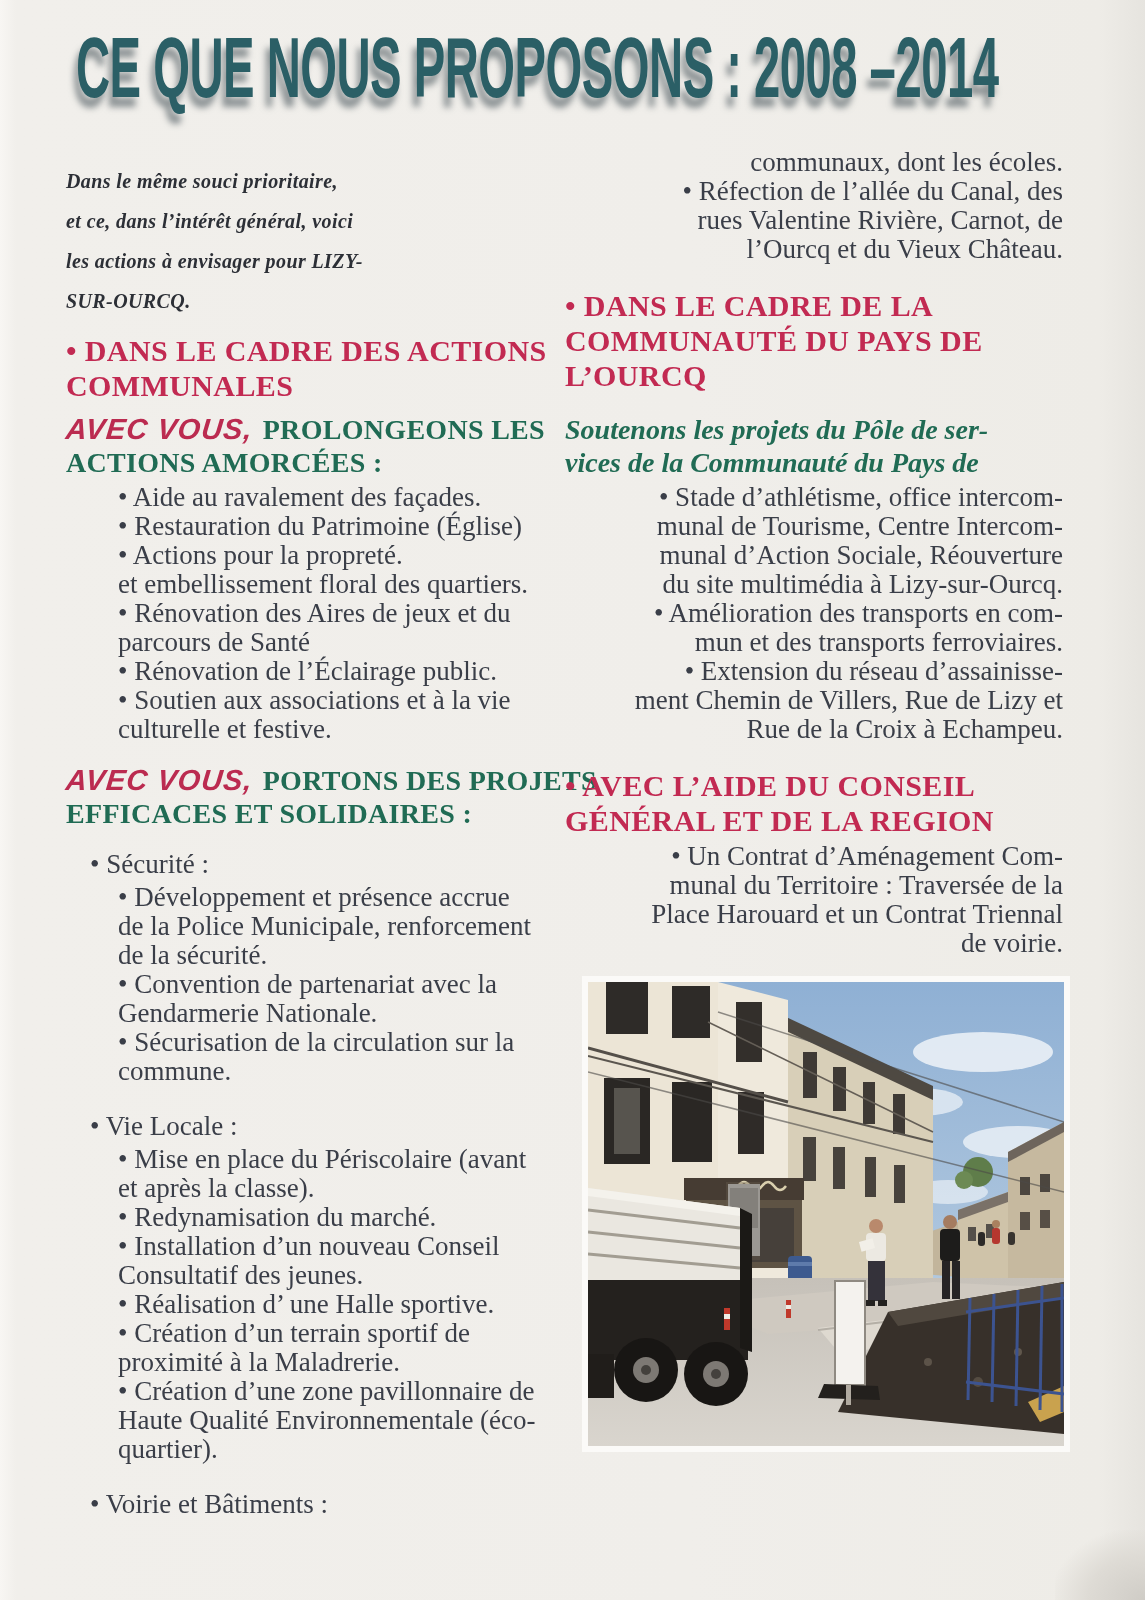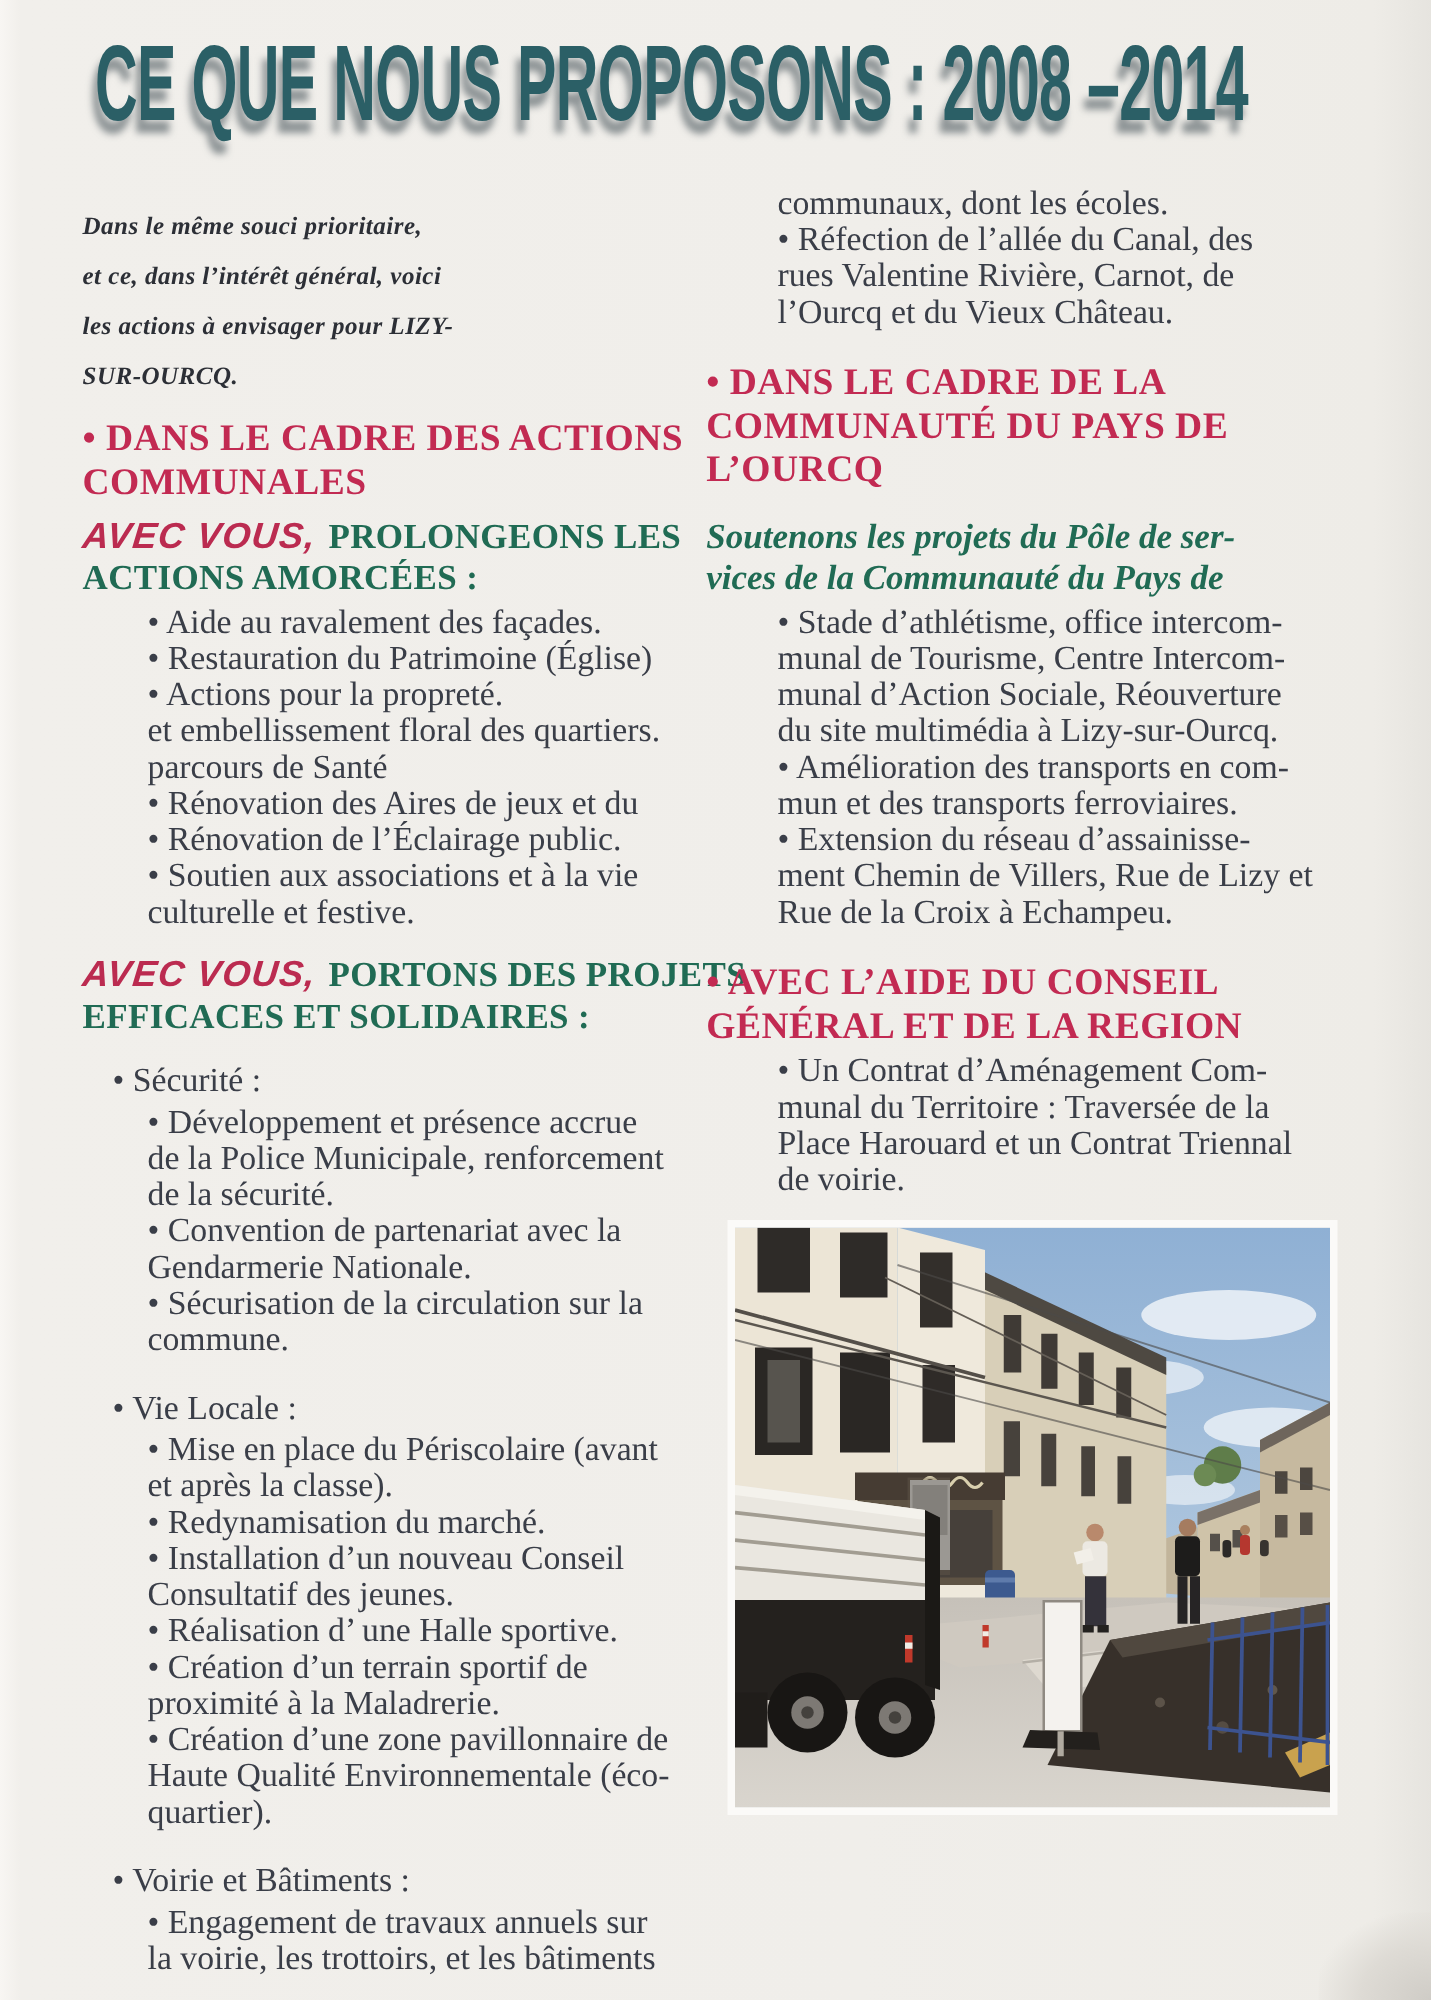--- a/index.html
+++ b/index.html
@@ -50,21 +50,21 @@
   }
   .avec{
     color:#bb2b50;font-weight:bold;font-style:italic;
     font-family:"Liberation Sans", sans-serif;
     font-size:29px;letter-spacing:1px;
     display:inline-block;transform:skewX(-6deg);
     margin-right:10px;
   }
   .body{font-size:27px;line-height:29px;}
   .indent1{padding-left:52px;}
-  .indent1r{padding-left:57px;}
+  .indent1r{padding-left:57px;text-align:right;}
   .lvl1{padding-left:24px;}
   .mt12{margin-top:12px;} .mt10{margin-top:10px;} .mt4{margin-top:4px;}
   .mt20{margin-top:20px;} .mt24{margin-top:24px;} .mt26{margin-top:26px;}
   .mt18{margin-top:18px;} .mt6{margin-top:6px;}
   
   .photo{
     display:block;
     margin:24px 0 0 23px;
     width:476px;height:464px;
     outline:6px solid #fbfaf8;
@@ -100,22 +100,22 @@
         <span class="avec">AVEC VOUS,</span><span class="green-strong">PROLONGEONS LES</span>
       </div>
       <div class="ln green-strong">ACTIONS AMORCÉES :</div>
     </div>
 
     <div class="body indent1 mt4">
         <div class="ln">• Aide au ravalement des façades.</div>
         <div class="ln">• Restauration du Patrimoine (Église)</div>
         <div class="ln">• Actions pour la propreté.</div>
         <div class="ln">et embellissement floral des quartiers.</div>
+        <div class="ln">• Rénovation des Aires de jeux et du</div>
         <div class="ln">parcours de Santé</div>
-        <div class="ln">• Rénovation des Aires de jeux et du</div>
         <div class="ln">• Rénovation de l’Éclairage public.</div>
         <div class="ln">• Soutien aux associations et à la vie</div>
         <div class="ln">culturelle et festive.</div>
       </div>
 
     <div class="mt20">
       <div class="ln">
         <span class="avec">AVEC VOUS,</span><span class="green-strong">PORTONS DES PROJETS</span>
       </div>
       <div class="ln green-strong">EFFICACES ET SOLIDAIRES :</div>
@@ -141,24 +141,20 @@
         <div class="ln">Consultatif des jeunes.</div>
         <div class="ln">• Réalisation d’ une Halle sportive.</div>
         <div class="ln">• Création d’un terrain sportif de</div>
         <div class="ln">proximité à la Maladrerie.</div>
         <div class="ln">• Création d’une zone pavillonnaire de</div>
         <div class="ln">Haute Qualité Environnementale (éco-</div>
         <div class="ln">quartier).</div>
       </div>
 
     <div class="body lvl1 mt26 ln">• Voirie et Bâtiments :</div>
-    <div class="body indent1 mt4">
-        <div class="ln">• Engagement de travaux annuels sur</div>
-        <div class="ln">la voirie, les trottoirs, et les bâtiments</div>
-      </div>
 
   </div>
 
   <div class="col col-right">
 
     <div class="body indent1r mt6">
         <div class="ln">communaux, dont les écoles.</div>
         <div class="ln">• Réfection de l’allée du Canal, des</div>
         <div class="ln">rues Valentine Rivière, Carnot, de</div>
         <div class="ln">l’Ourcq et du Vieux Château.</div>

